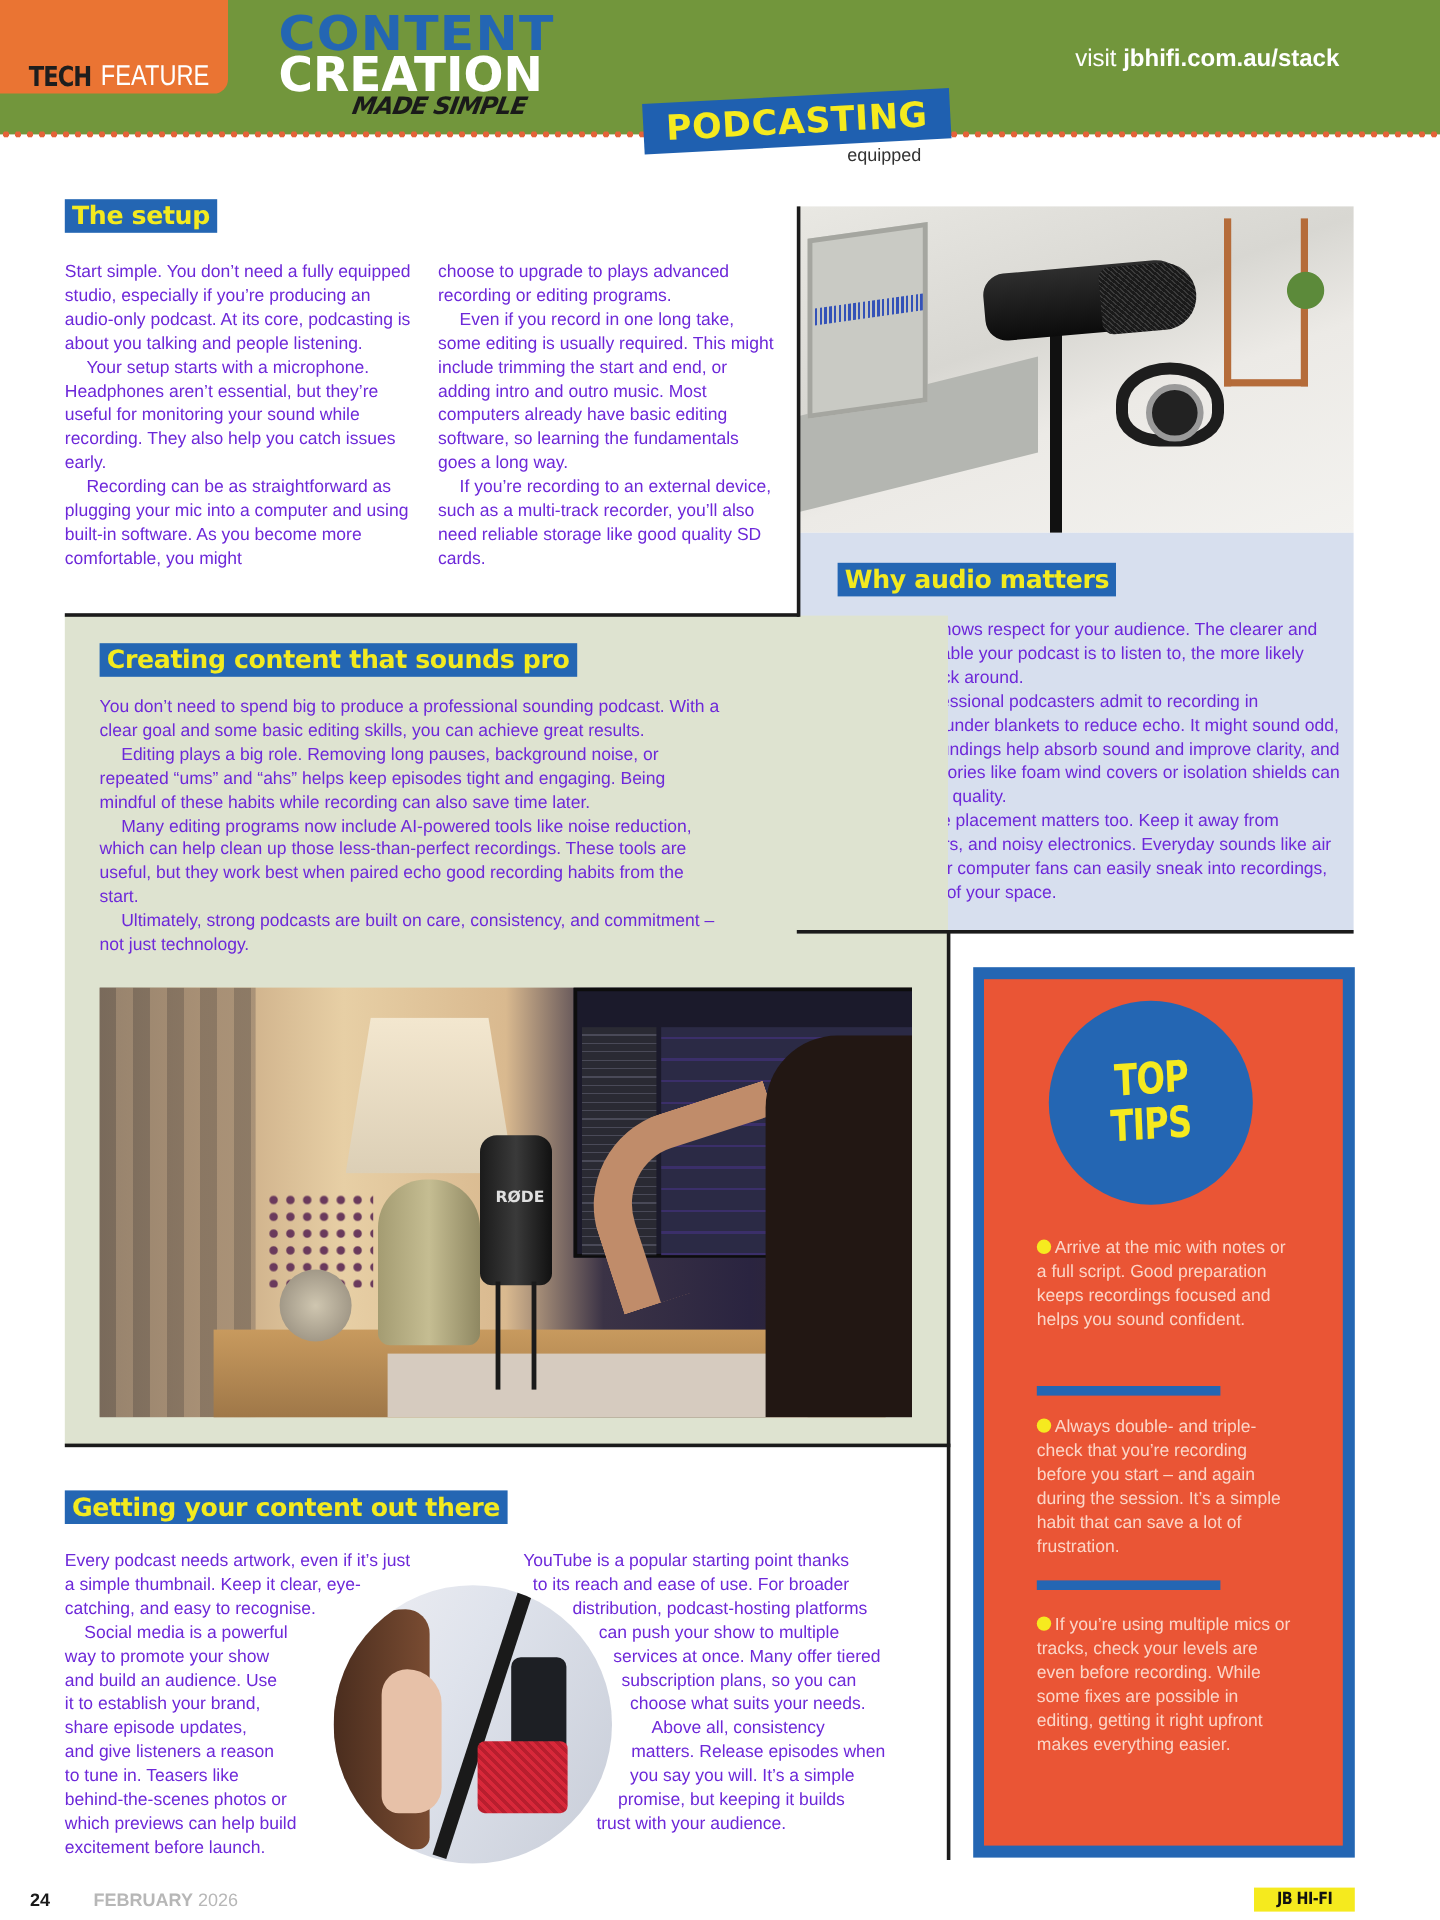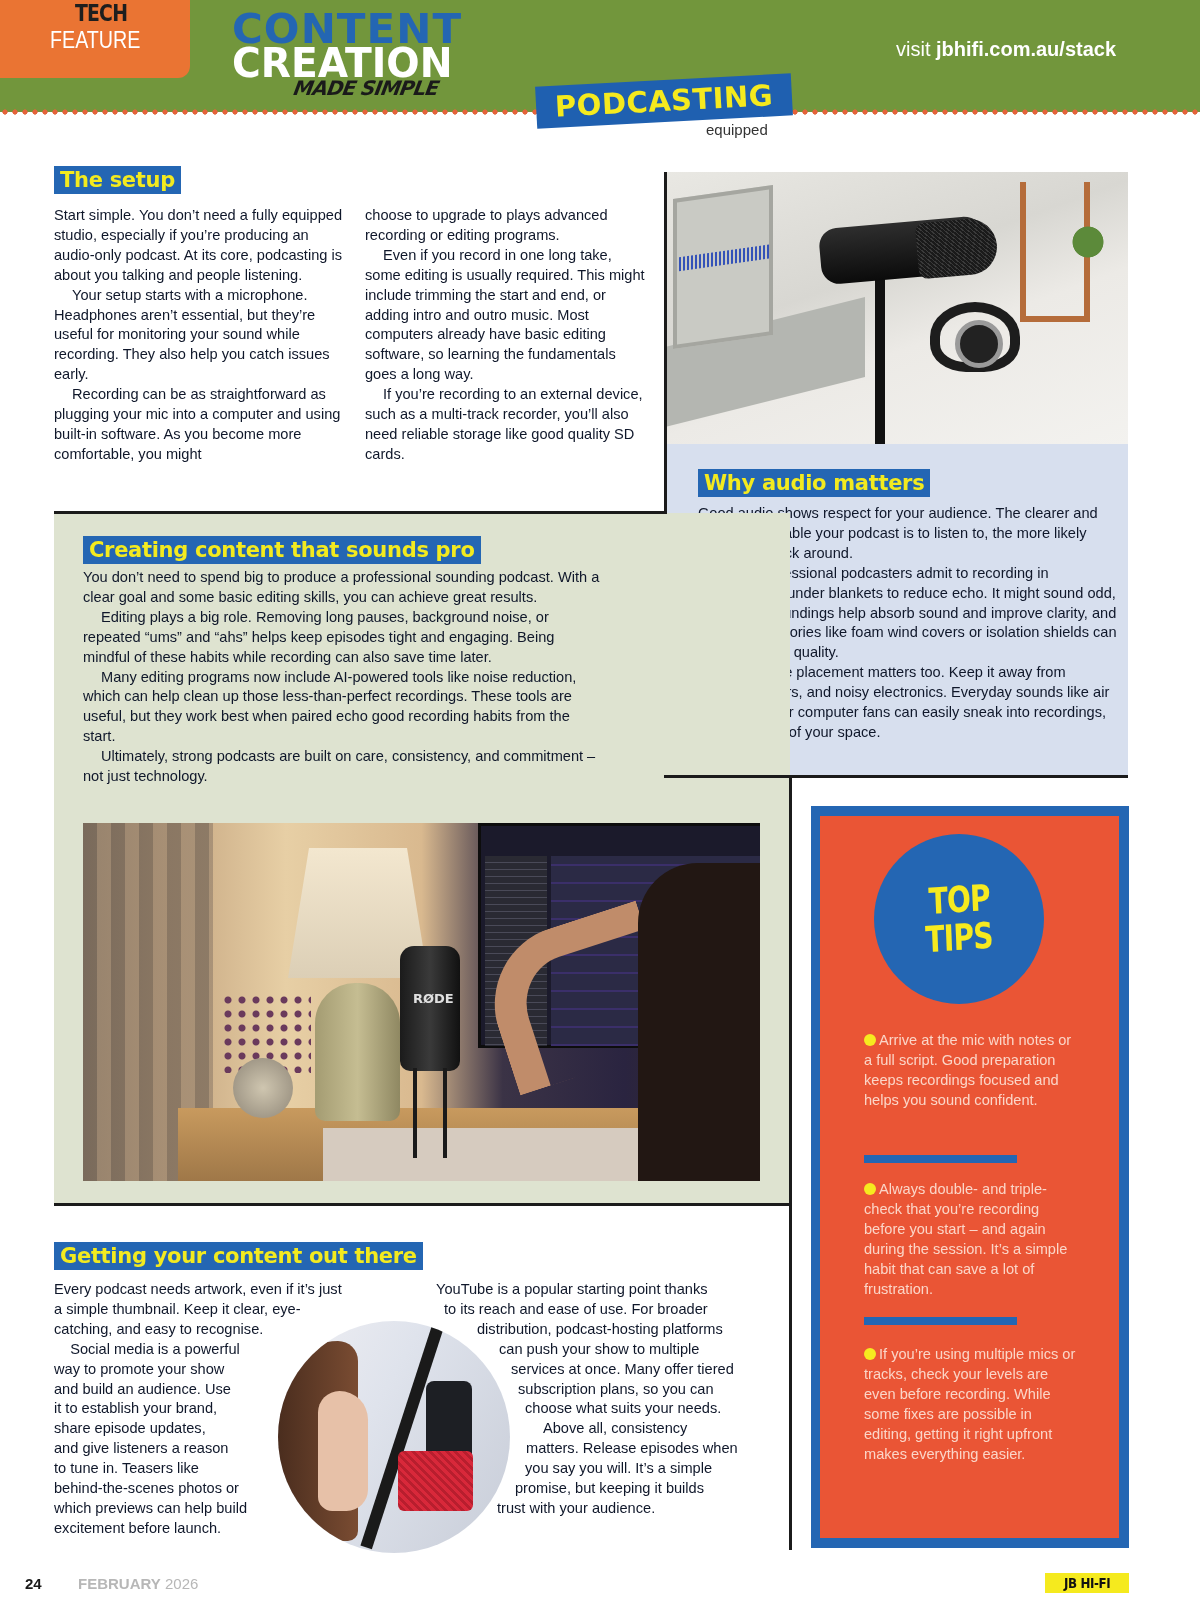--- a/index.html
+++ b/index.html
@@ -5,38 +5,38 @@
   * { box-sizing: border-box; margin: 0; padding: 0; }
   html, body { width: 1200px; height: 1600px; background: #ffffff; overflow: hidden; }
   body { position: relative; font-family: "Liberation Sans", sans-serif; color: #2b2b2b; }
 
   
   .header { position: absolute; left: 0; top: 0; width: 1200px; height: 112px; background: #72963c; }
   .header-dots { position: absolute; left: 0; top: 108px; width: 1200px; height: 8px;
     background-image: radial-gradient(circle, #e4633a 2.4px, transparent 2.8px);
     background-size: 10px 8px; background-repeat: repeat-x; }
   .tag-box { position: absolute; left: 0; top: 0; width: 190px; height: 78px; background: #ea7433;
-    border-bottom-right-radius: 12px; display: flex; align-items: center; padding-left: 24px; flex-direction: column; }
+    border-bottom-right-radius: 12px; display: flex; align-items: flex-end; padding-left: 24px; }
   .tag-bold { font-family: "DejaVu Sans", sans-serif; font-weight: 900; font-size: 23px; color: #1e1e1e; letter-spacing: -1px; transform: scaleX(0.82); transform-origin: left center; display: inline-block; }
   .tag-light { font-family: "Liberation Sans", sans-serif; font-weight: 400; font-size: 24px; color: #ffffff; margin-left: -4px; transform: scaleX(0.82); transform-origin: left center; display: inline-block; }
   .title-block { position: absolute; left: 232px; top: 12px; width: 300px; }
   .title-line1 { font-family: "DejaVu Sans", sans-serif; font-weight: 900; font-size: 40px; line-height: 34px; color: #2466b3; letter-spacing: 1px; transform: scaleX(1.05); transform-origin: left; }
   .title-line2 { font-family: "DejaVu Sans", sans-serif; font-weight: 900; font-size: 40px; line-height: 34px; color: #ffffff; letter-spacing: 0; transform: scaleX(0.98); transform-origin: left; }
   .title-line3 { position: absolute; left: 62px; top: 64px; font-family: "DejaVu Sans", sans-serif; font-style: italic; font-weight: 900; font-size: 20px; color: #1a1a1a; letter-spacing: -1px; transform: skewX(-10deg); }
   .section-badge { position: absolute; left: 536px; top: 80px; width: 256px; height: 42px; background: #1f60b0;
     transform: rotate(-3deg); display: flex; align-items: center; justify-content: center; }
   .section-badge span { font-family: "DejaVu Sans", sans-serif; font-weight: 800; font-size: 29px; color: #f5ea1e; letter-spacing: 0.5px; }
   .continued { position: absolute; left: 706px; top: 121px; font-size: 15px; color: #333; }
   .visit { position: absolute; left: 896px; top: 38px; font-size: 20px; color: #ffffff; }
   .visit b { font-weight: 700; }
 
   
   .heading { display: inline-block; background: #2466b3; color: #f3ea1f; font-family: "DejaVu Sans", sans-serif;
     font-weight: 800; font-size: 21px; line-height: 28px; padding: 0 6px; letter-spacing: -0.3px; }
-  .body-text { font-size: 14.6px; line-height: 19.9px; color: #0f172a; }
+  .body-text { font-size: 14.6px; line-height: 19.9px; color: #6d28d9; margin-top: 12px; }
   .body-text p { text-indent: 0; }
   .body-text p.ind { text-indent: 18px; }
   .photo { position: absolute; overflow: hidden; }
 
   
   .setup-head { position: absolute; left: 54px; top: 166px; }
   .setup-col1 { position: absolute; left: 54px; top: 206px; width: 295px; }
   .setup-col2 { position: absolute; left: 365px; top: 206px; width: 280px; }
 
   

